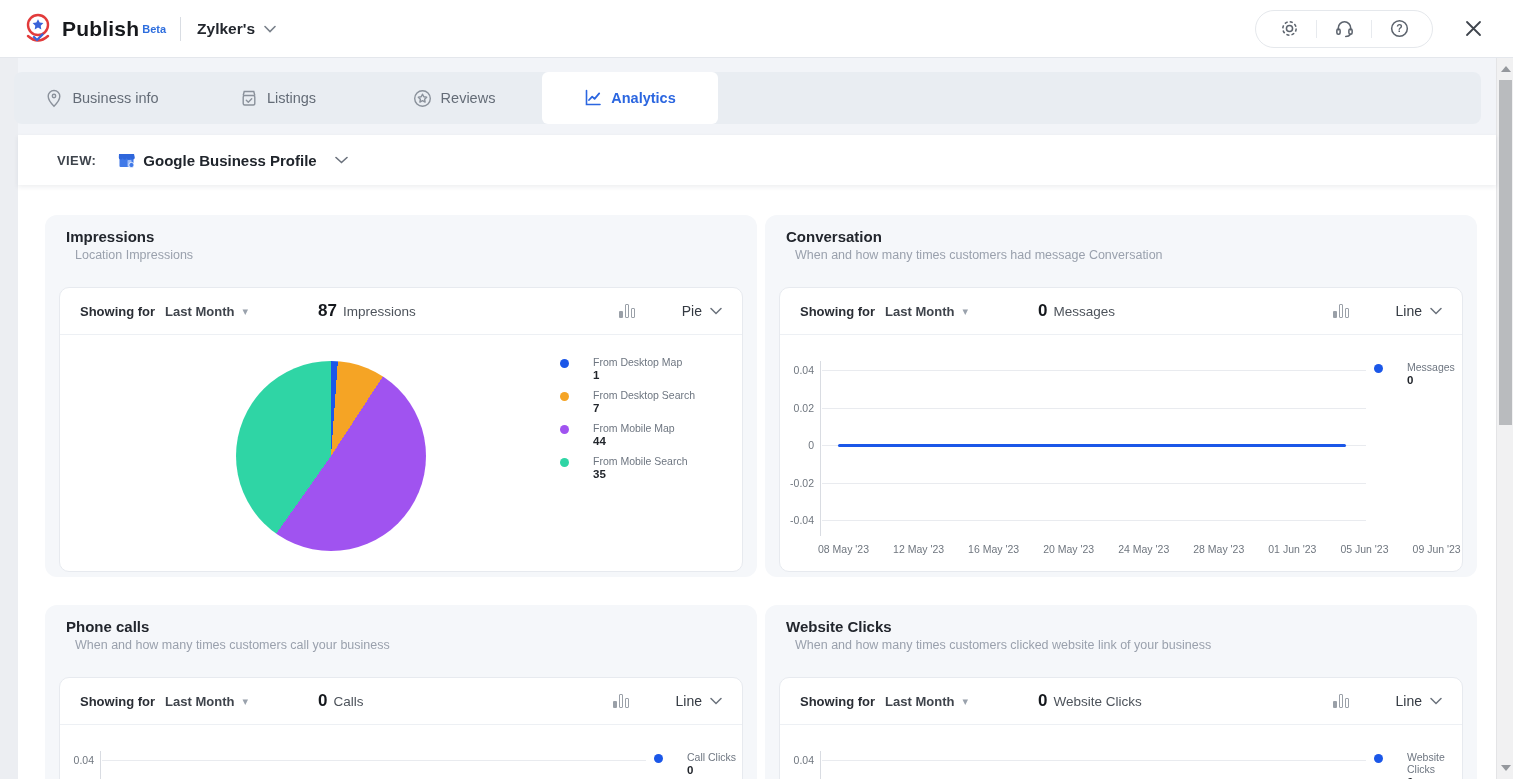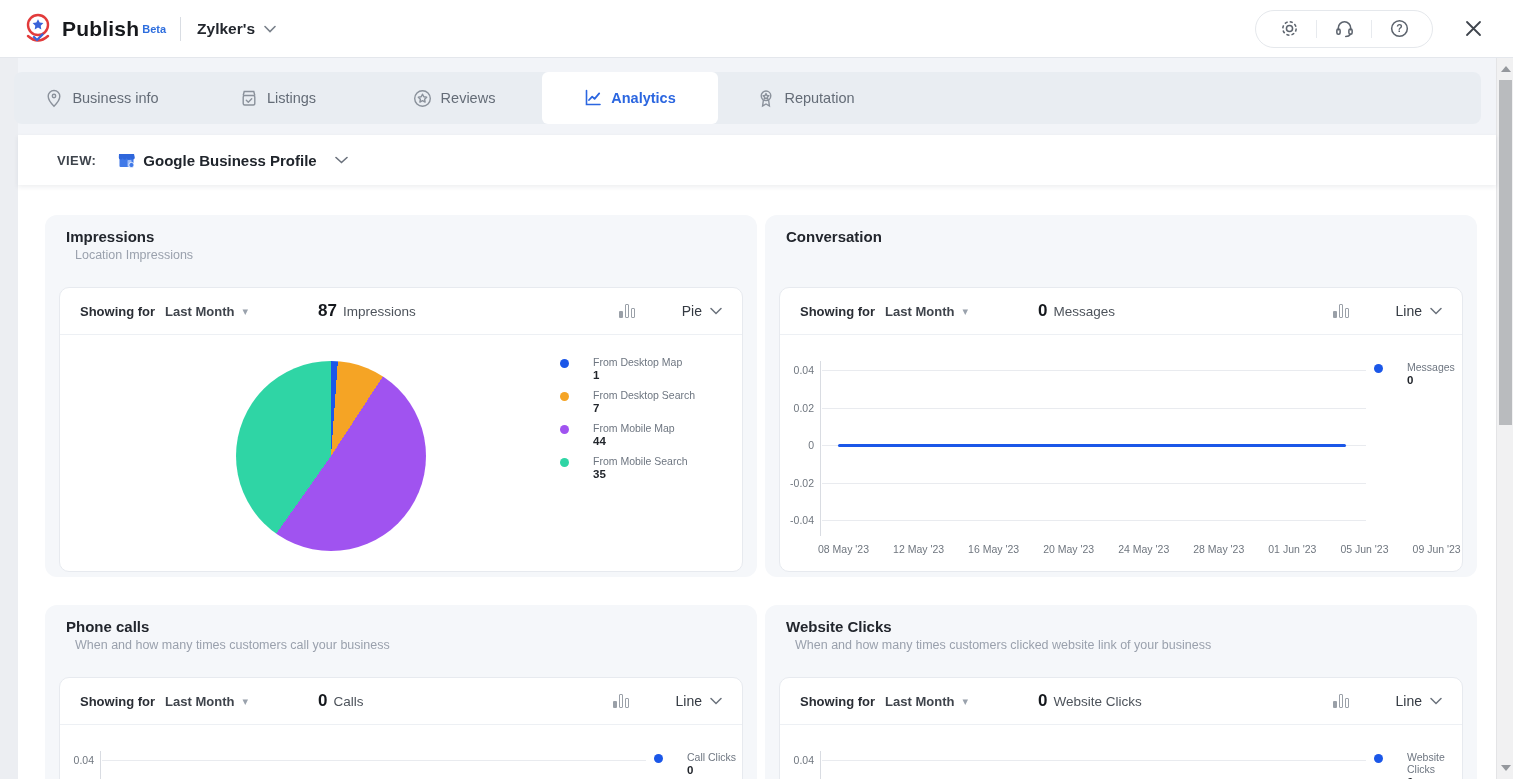--- a/index.html
+++ b/index.html
@@ -200,30 +200,20 @@
     </div>
     <div class="tab active">
       <span class="ticon">
         <svg width="18" height="18" viewBox="0 0 18 18" fill="none">
           <path d="M2.5 1.5 V15.5 H16" stroke="#2b66e0" stroke-width="1.6" stroke-linecap="round"></path>
           <path d="M5 11 L8.2 7.6 L10.6 9.8 L15.2 4.4" stroke="#2b66e0" stroke-width="1.8" stroke-linecap="round" stroke-linejoin="round"></path>
         </svg>
       </span>
       <span>Analytics</span>
     </div>
-    <div class="tab">
-      <span class="ticon">
-        <svg width="18" height="19" viewBox="0 0 18 19" fill="none" stroke="#8a919b" stroke-width="1.4">
-          <circle cx="9" cy="6.8" r="4.8"></circle>
-          <path d="M9 4.6 l.9 1.8 2 .3 -1.5 1.4 .4 2 -1.8-1 -1.8 1 .4-2 -1.5-1.4 2-.3 z" stroke-linejoin="round"></path>
-          <path d="M6.4 11 L5.6 17 l3.4-2 3.4 2 -.8-6"></path>
-        </svg>
-      </span>
-      <span>Reputation</span>
-    </div>
   </nav>
 
   <div class="panel">
 
     <div class="viewbar">
       <span class="view-label">VIEW:</span>
       <div class="view-select">
         <span>
           <svg width="17" height="16" viewBox="0 0 17 16">
             <rect x="1.5" y="5.5" width="14" height="9.5" rx="1" fill="#4079e8"></rect>
@@ -300,20 +290,21 @@
                   <div class="legend-value">35</div>
                 </div>
               </div>
             </div>
         </div>
       </div>
     </section>
 
     <section class="card card-conversation">
       <h2 class="card-title">Conversation</h2>
+      <p class="card-sub">When and how many times customers had message Conversation</p>
       <div class="inner inner-tall">
         <div class="inner-head">
           <span class="sf-label">Showing for</span>
           <div class="period">
             <span class="period-val">Last Month</span>
             <span class="tri">▾</span>
           </div>
           <div class="metric">
             <span class="metric-val">0</span>
             <span class="metric-lab">Messages</span>

